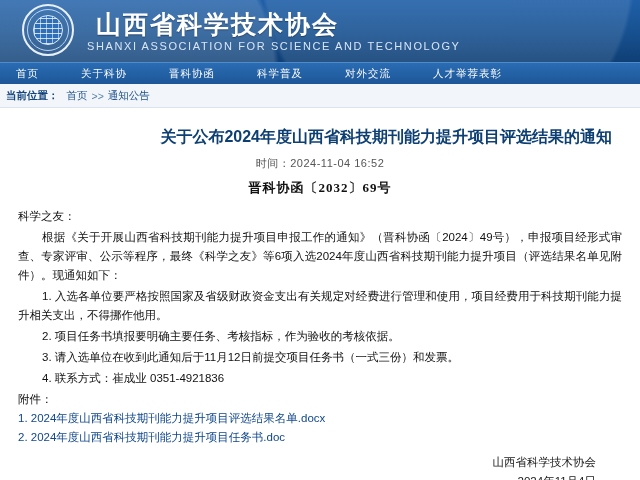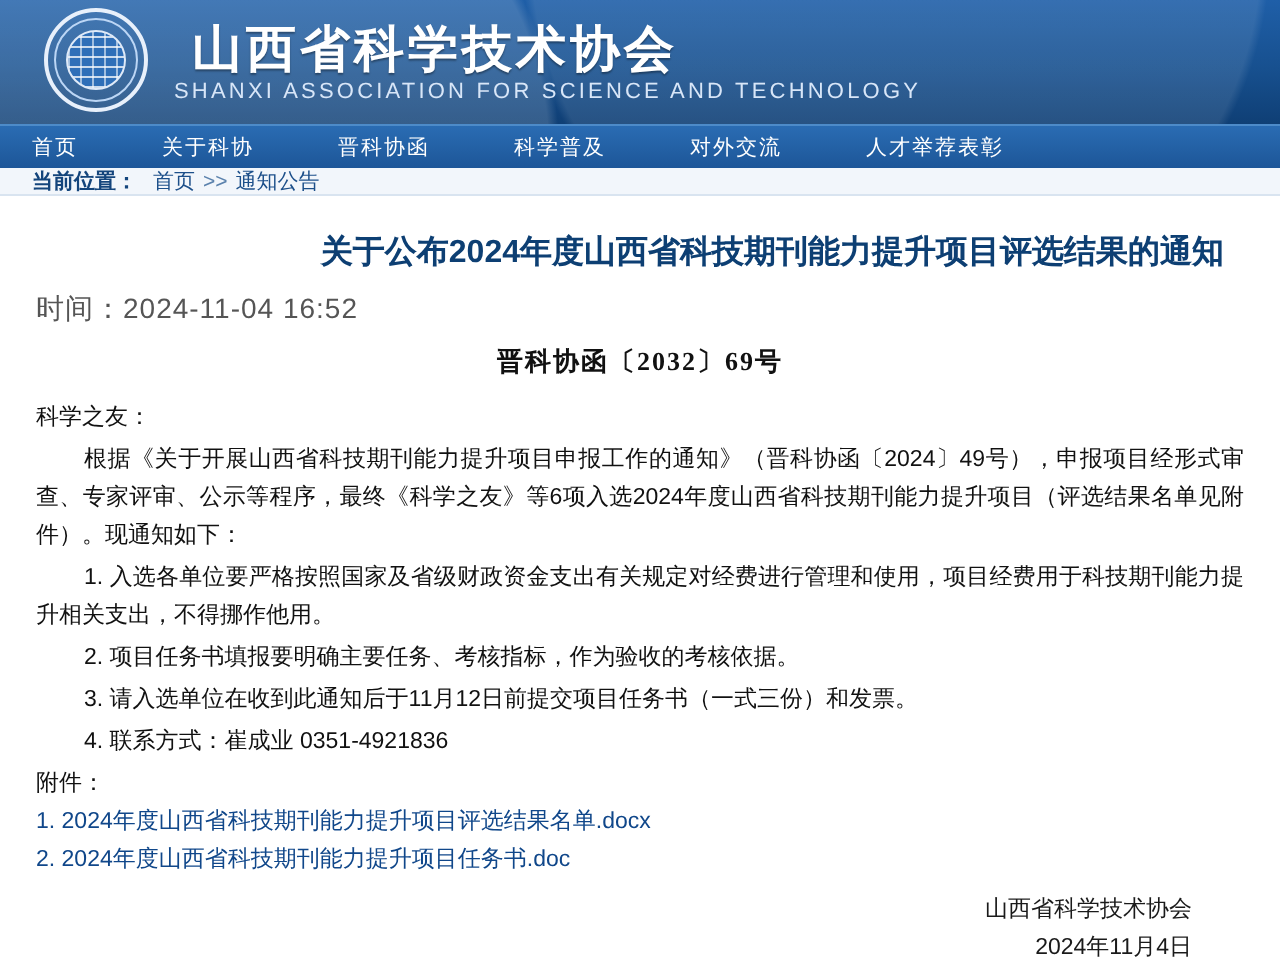--- a/index.html
+++ b/index.html
@@ -103,26 +103,26 @@
     letter-spacing: 1px;
     padding: 0 22px 0 0;
     margin-right: 20px;
     white-space: nowrap;
     cursor: pointer;
   }
   .nav-item:last-child { margin-right: 0; }
 
   
   .crumbbar {
-    height: 14px;
+    height: 24px;
     background: #f2f6fb;
     border-bottom: 1px solid #d9e4f0;
     display: flex;
     align-items: center;
-    padding: 0 16px;
+    padding: 0 6px;
     box-sizing: border-box;
     font-size: 10.5px;
     color: #1c4f8a;
   }
   .crumbbar .label { font-weight: bold; color: #14457c; margin-right: 8px; }
   .crumbbar a { color: #1c4f8a; text-decoration: none; cursor: pointer; }
   .crumbbar .sep { margin: 0 4px; color: #5b82ad; }
 
   
   .doc {
@@ -132,21 +132,22 @@
   .doc-title {
     text-align: right;
     font-size: 16px;
     font-weight: bold;
     line-height: 22px;
     color: #0d3f73;
     margin: 4px 10px 8px 10px;
     font-family: "Liberation Sans", sans-serif;
   }
   .doc-meta {
-    font-size: 14px;
+    text-align: center;
+    font-size: 11px;
     color: #555555;
     margin-bottom: 8px;
     letter-spacing: 0.5px;
   }
   .doc-number {
     text-align: center;
     font-size: 13px;
     font-weight: bold;
     color: #111111;
     margin: 2px 0 10px 0;

